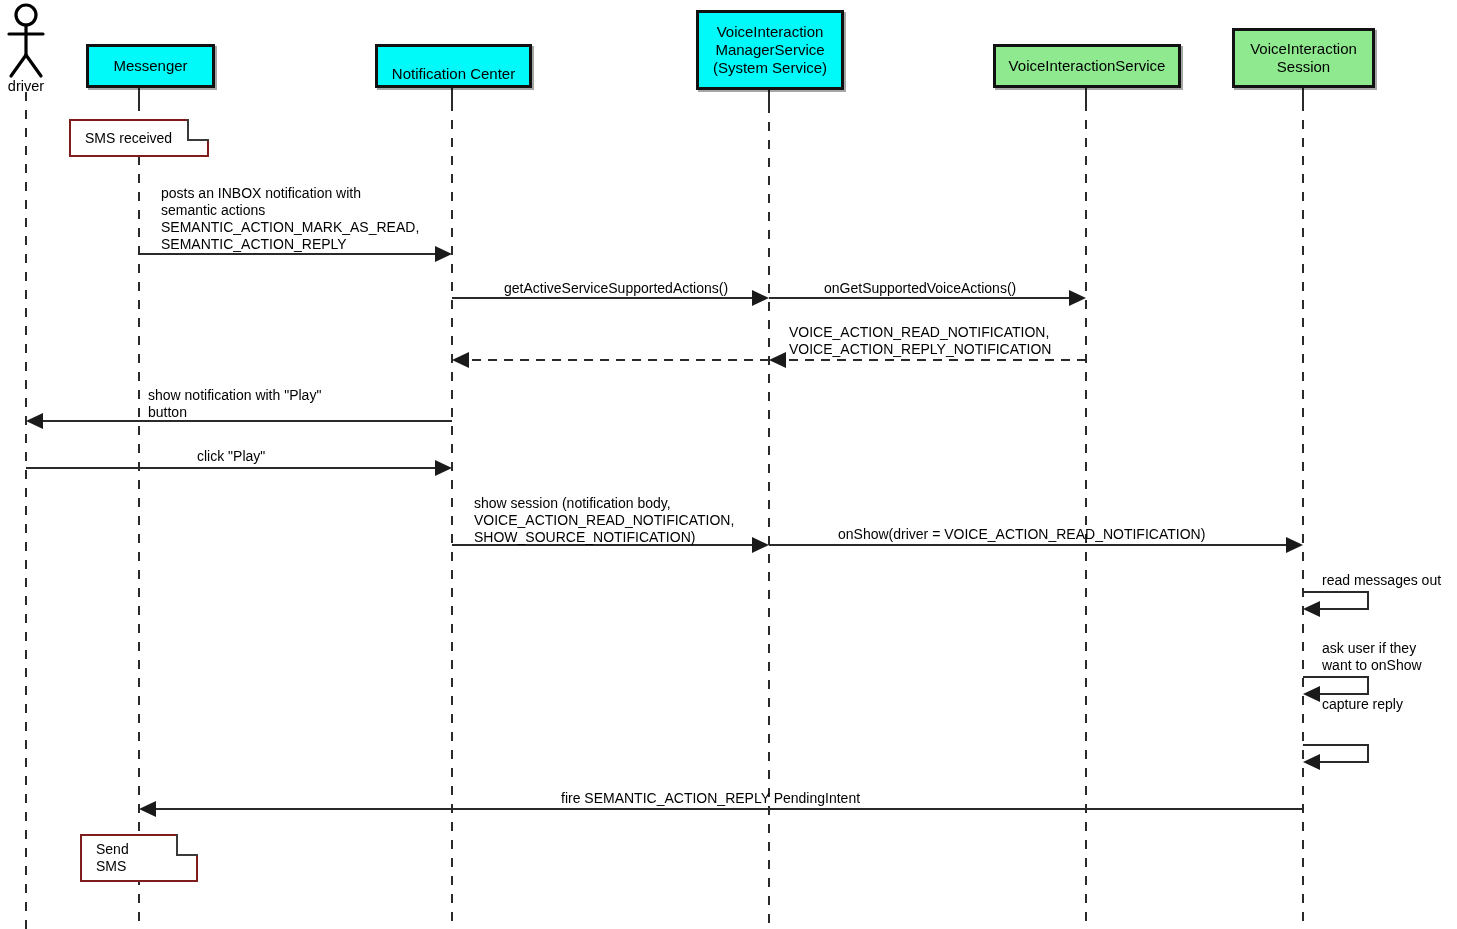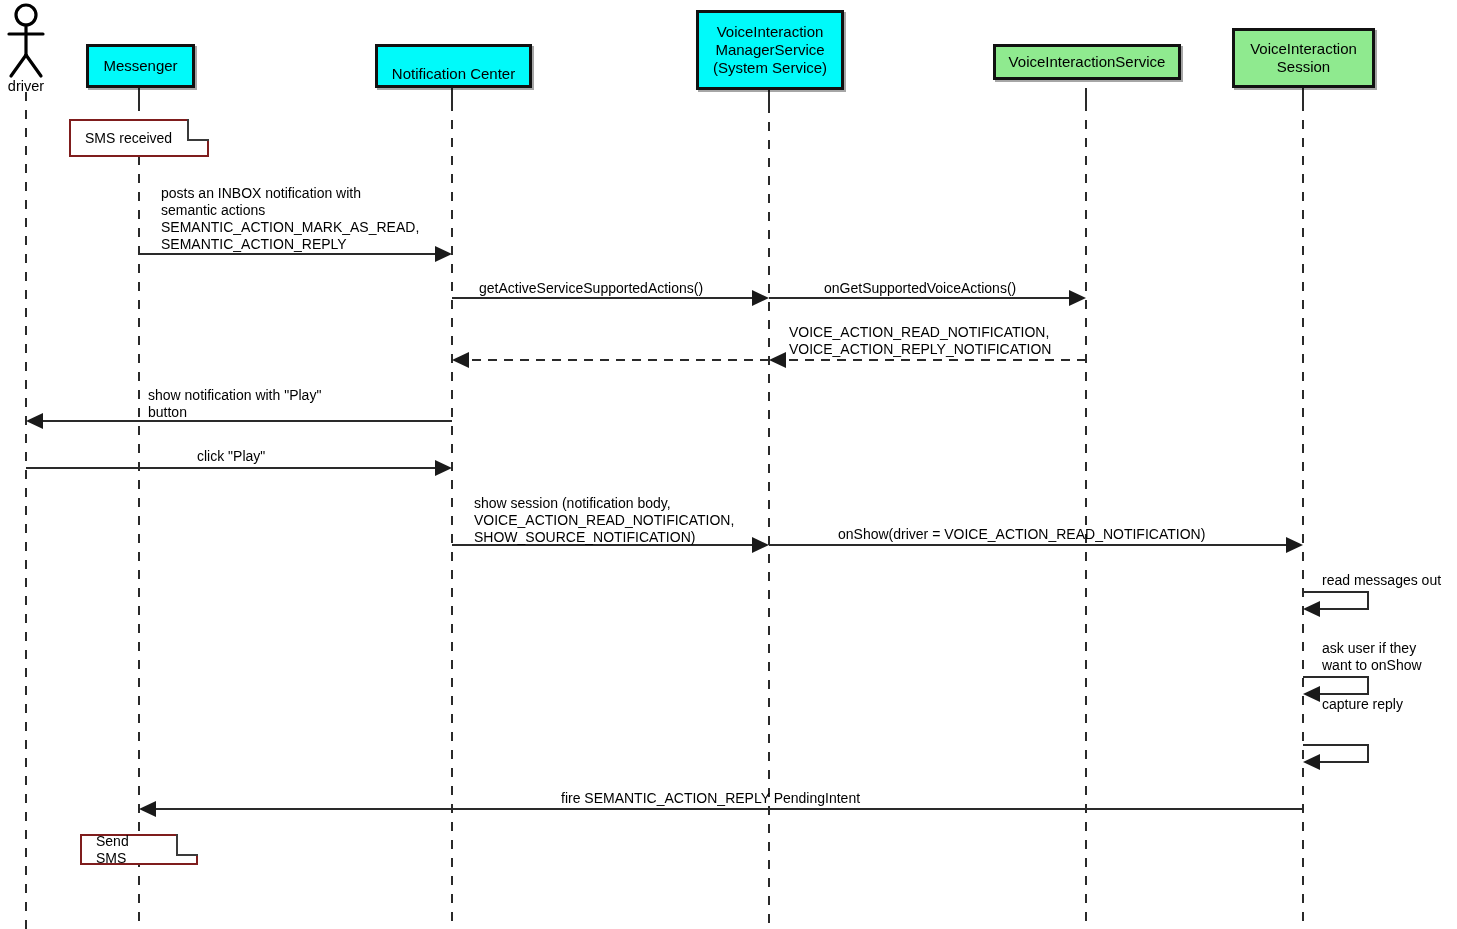--- a/index.html
+++ b/index.html
@@ -164,56 +164,56 @@
       <polygon points="156,801 139,809 156,817" class="arrowhead"></polygon>
       <path d="M 1303 592 H 1368 V 609 H 1319" class="msg-line"></path>
       <polygon points="1320,601 1303,609 1320,617" class="arrowhead"></polygon>
       <path d="M 1303 677 H 1368 V 694 H 1319" class="msg-line"></path>
       <polygon points="1320,686 1303,694 1320,702" class="arrowhead"></polygon>
       <path d="M 1303 745 H 1368 V 762 H 1319" class="msg-line"></path>
       <polygon points="1320,754 1303,762 1320,770" class="arrowhead"></polygon>
     </svg>
 
   <div id="participant-boxes">
-      <div class="part-box cyan" style="left: 86px; top: 44px; width: 109px; height: 44px; background: rgb(0, 250, 250);">
+      <div class="part-box cyan" style="left: 86px; top: 44px; width: 129px; height: 44px; background: rgb(0, 250, 250);">
         <span style="white-space: pre-line;">Messenger</span>
       </div>
       <div class="part-box cyan" style="left: 375px; top: 44px; width: 157px; height: 44px; background: rgb(0, 250, 250);">
         <span style="white-space: pre-line; margin-top: 16px;">Notification Center</span>
       </div>
       <div class="part-box cyan" style="left: 696px; top: 10px; width: 148px; height: 80px; background: rgb(0, 250, 250);">
         <span style="white-space: pre-line;">VoiceInteraction
 ManagerService
 (System Service)</span>
       </div>
-      <div class="part-box green" style="left: 993px; top: 44px; width: 188px; height: 36px; background: rgb(143, 234, 143);">
+      <div class="part-box green" style="left: 993px; top: 44px; width: 188px; height: 44px; background: rgb(143, 234, 143);">
         <span style="white-space: pre-line;">VoiceInteractionService</span>
       </div>
       <div class="part-box green" style="left: 1232px; top: 28px; width: 143px; height: 60px; background: rgb(143, 234, 143);">
         <span style="white-space: pre-line;">VoiceInteraction
 Session</span>
       </div>
     </div>
 
   <div id="note-boxes">
       <div class="note" style="left: 69px; top: 119px; width: 140px; height: 38px;">
         <span>SMS received</span>
         <span class="note-fold"></span>
         <span class="note-fold-cut"></span>
       </div>
-      <div class="note" style="left: 80px; top: 834px; width: 118px; height: 31px;">
+      <div class="note" style="left: 80px; top: 834px; width: 118px; height: 48px;">
         <span>Send SMS</span>
         <span class="note-fold"></span>
         <span class="note-fold-cut"></span>
       </div>
     </div>
 
   <div id="message-labels">
       <div class="msg-label" style="left: 161px; top: 185px;"><div>posts an INBOX notification with</div><div>semantic actions</div><div>SEMANTIC_ACTION_MARK_AS_READ,</div><div>SEMANTIC_ACTION_REPLY</div></div>
-      <div class="msg-label" style="left: 479px; top: 280px;"><div>getActiveServiceSupportedActions()</div></div>
+      <div class="msg-label" style="left: 504px; top: 280px;"><div>getActiveServiceSupportedActions()</div></div>
       <div class="msg-label" style="left: 824px; top: 280px;"><div>onGetSupportedVoiceActions()</div></div>
       <div class="msg-label" style="left: 789px; top: 324px;"><div>VOICE_ACTION_READ_NOTIFICATION,</div><div>VOICE_ACTION_REPLY_NOTIFICATION</div></div>
       <div class="msg-label" style="left: 148px; top: 387px;"><div>show notification with "Play"</div><div>button</div></div>
       <div class="msg-label" style="left: 197px; top: 448px;"><div>click "Play"</div></div>
       <div class="msg-label" style="left: 474px; top: 495px;"><div>show session (notification body,</div><div>VOICE_ACTION_READ_NOTIFICATION,</div><div>SHOW_SOURCE_NOTIFICATION)</div></div>
       <div class="msg-label" style="left: 838px; top: 526px;"><div>onShow(driver = VOICE_ACTION_READ_NOTIFICATION)</div></div>
       <div class="msg-label" style="left: 561px; top: 790px; text-align: center;"><div>fire SEMANTIC_ACTION_REPLY PendingIntent</div></div>
       <div class="msg-label" style="left: 1322px; top: 572px;"><div>read messages out</div></div>
       <div class="msg-label" style="left: 1322px; top: 640px;"><div>ask user if they</div><div>want to onShow</div></div>
       <div class="msg-label" style="left: 1322px; top: 696px;"><div>capture reply</div></div>

